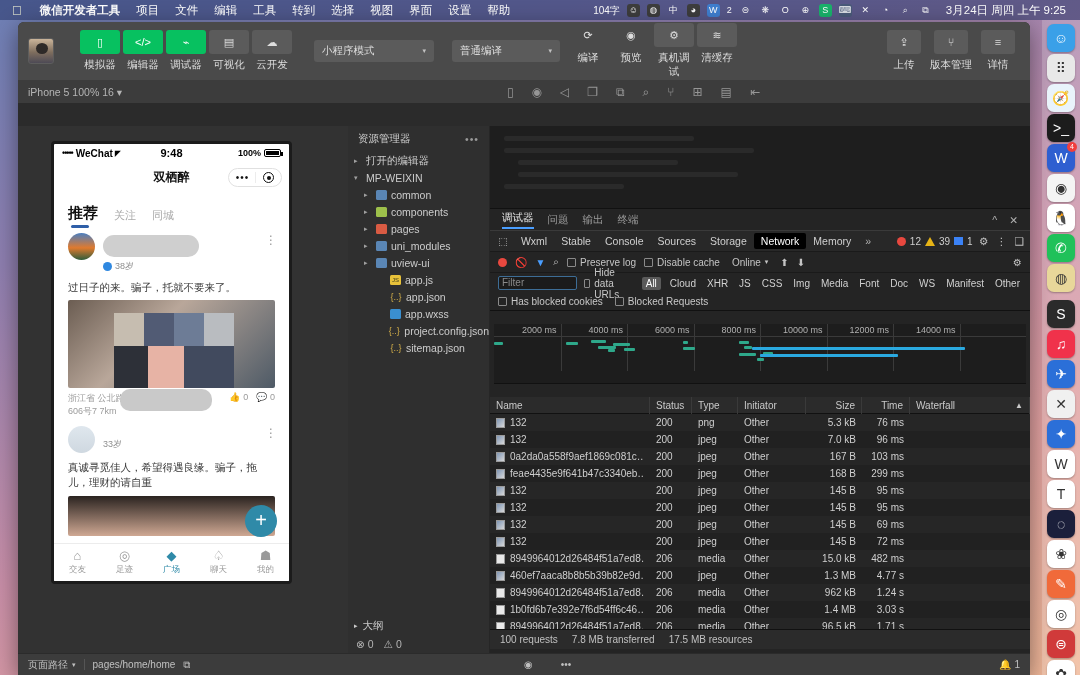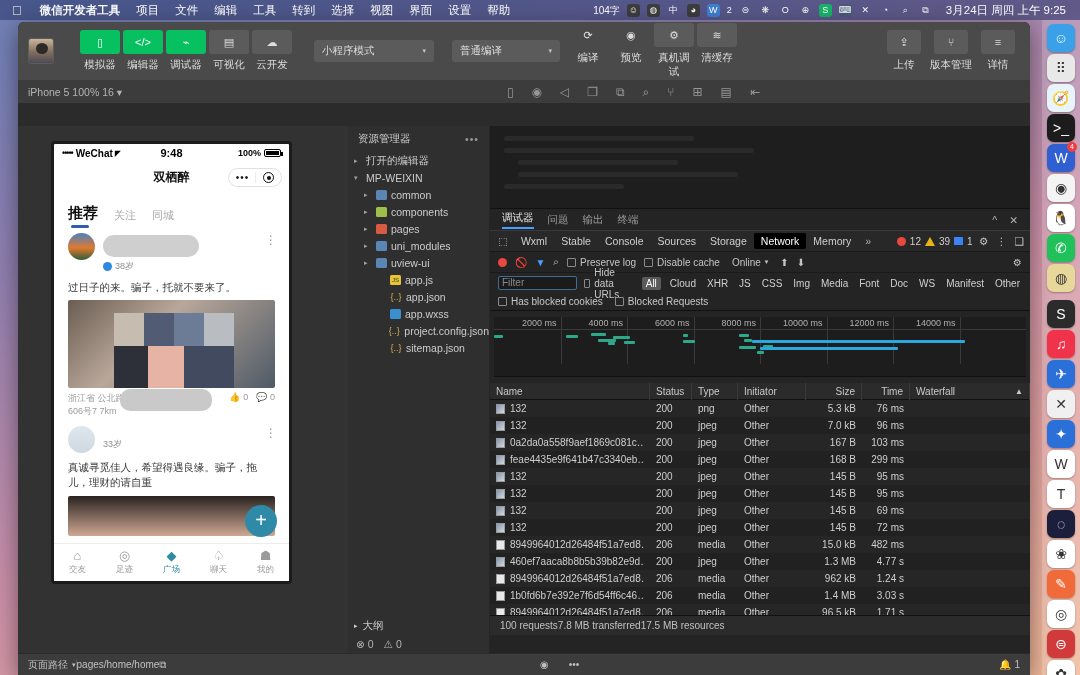--- a/index.html
+++ b/index.html
@@ -182,21 +182,21 @@
   #filterrow { height:20px; display:flex; align-items:center; gap:7px; padding:0 8px;
      background:#242424; font-size:10px; color:#c8c8c8; }
   #filterInput { width:126px; height:14px; background:#1b1b1b; border:1px solid #3d6d96;
      border-radius:2px; color:#8a8a8a; font-size:10px; padding:0 3px; line-height:12px;}
   .ftype { padding:0 2px; color:#d0d0d0; }
   .ftype.all { background:#5a5a5a; color:#fff; border-radius:2px; padding:1px 4px; }
   #filterrow2 { height:18px; display:flex; align-items:center; gap:12px; padding:0 8px;
      background:#242424; font-size:10px; color:#c8c8c8; border-bottom:1px solid #111;}
 
   
-  #overview { height:60px; background:#1d1d1d; position:relative; border-bottom:1px solid #111; margin:6px 4px;}
+  #overview { height:60px; background:#1d1d1d; position:relative; border-bottom:1px solid #111; margin:13px 4px;}
   #ovAxis { height:13px; position:relative; border-bottom:1px solid #3a3a3a;}
   .ovtick { position:absolute; top:1px; font-size:9px; color:#b0b0b0; transform:translateX(-100%); padding-right:4px;}
   .ovgrid { position:absolute; top:0; bottom:0; width:1px; background:#3a3a3a; }
   .obar { position:absolute; height:3px; border-radius:1px; }
   .obar.g { background:#2ea88a; }
   .obar.b { background:#2aa9e0; }
 
   
   #nethead { height:17px; display:flex; background:#2b2b2b; color:#c9c9c9; font-size:10px;
      border-bottom:1px solid #111; align-items:center; }
@@ -211,26 +211,26 @@
   .c-type { width:46px; }
   .c-initiator { width:68px; }
   .c-size { width:56px; text-align:right; }
   .c-time { width:48px; text-align:right; }
   .c-wf { flex:1; position:relative; }
   .fileico { width:9px; height:10px; background:#e9e9e9; border:1px solid #9a9a9a; flex:none; }
   .fileico.img { background:linear-gradient(135deg,#7f96b5,#d8d8d8); }
   .wf-line { position:absolute; top:0; bottom:0; width:1px; background:#3a3a3a;}
   .wf-red { position:absolute; top:0; bottom:0; width:1px; background:#8a2a2a; }
 
-  #netstatus { height:20px; display:flex; align-items:center; padding:5px 10px;
+  #netstatus { height:20px; display:flex; align-items:center; gap:14px; padding:5px 10px;
      background:#2b2b2b; color:#c0c0c0; font-size:10px; border-top:1px solid #111;}
 
   
   #bottombar { position:absolute; left:0; bottom:0; width:1012px; height:22px; background:#3c3c3c;
-     display:flex; align-items:center; padding:0 10px; color:#c0c0c0; font-size:10px; 
+     display:flex; align-items:center; padding:0 10px; color:#c0c0c0; font-size:10px; gap:8px;
      border-top:1px solid #2b2b2b;}
   #bottombar .pill { display:flex; align-items:center; gap:4px; }
   #bottombar .sep { width:1px; height:11px; background:#555; }
   #outlinebar { position:absolute; left:330px; bottom:22px; width:142px; height:36px; background:#2f2f2f;
       border-right:1px solid #262626; color:#c9c9c9; font-size:10.5px; }
   #outlinebar .hd { height:18px; display:flex; align-items:center; gap:5px; padding-left:6px;}
   #outlinebar .counts { height:18px; display:flex; align-items:center; gap:10px; padding-left:8px; color:#b5b5b5;}
 
   
   #dock { position:absolute; right:0; top:20px; width:38px; height:655px;

